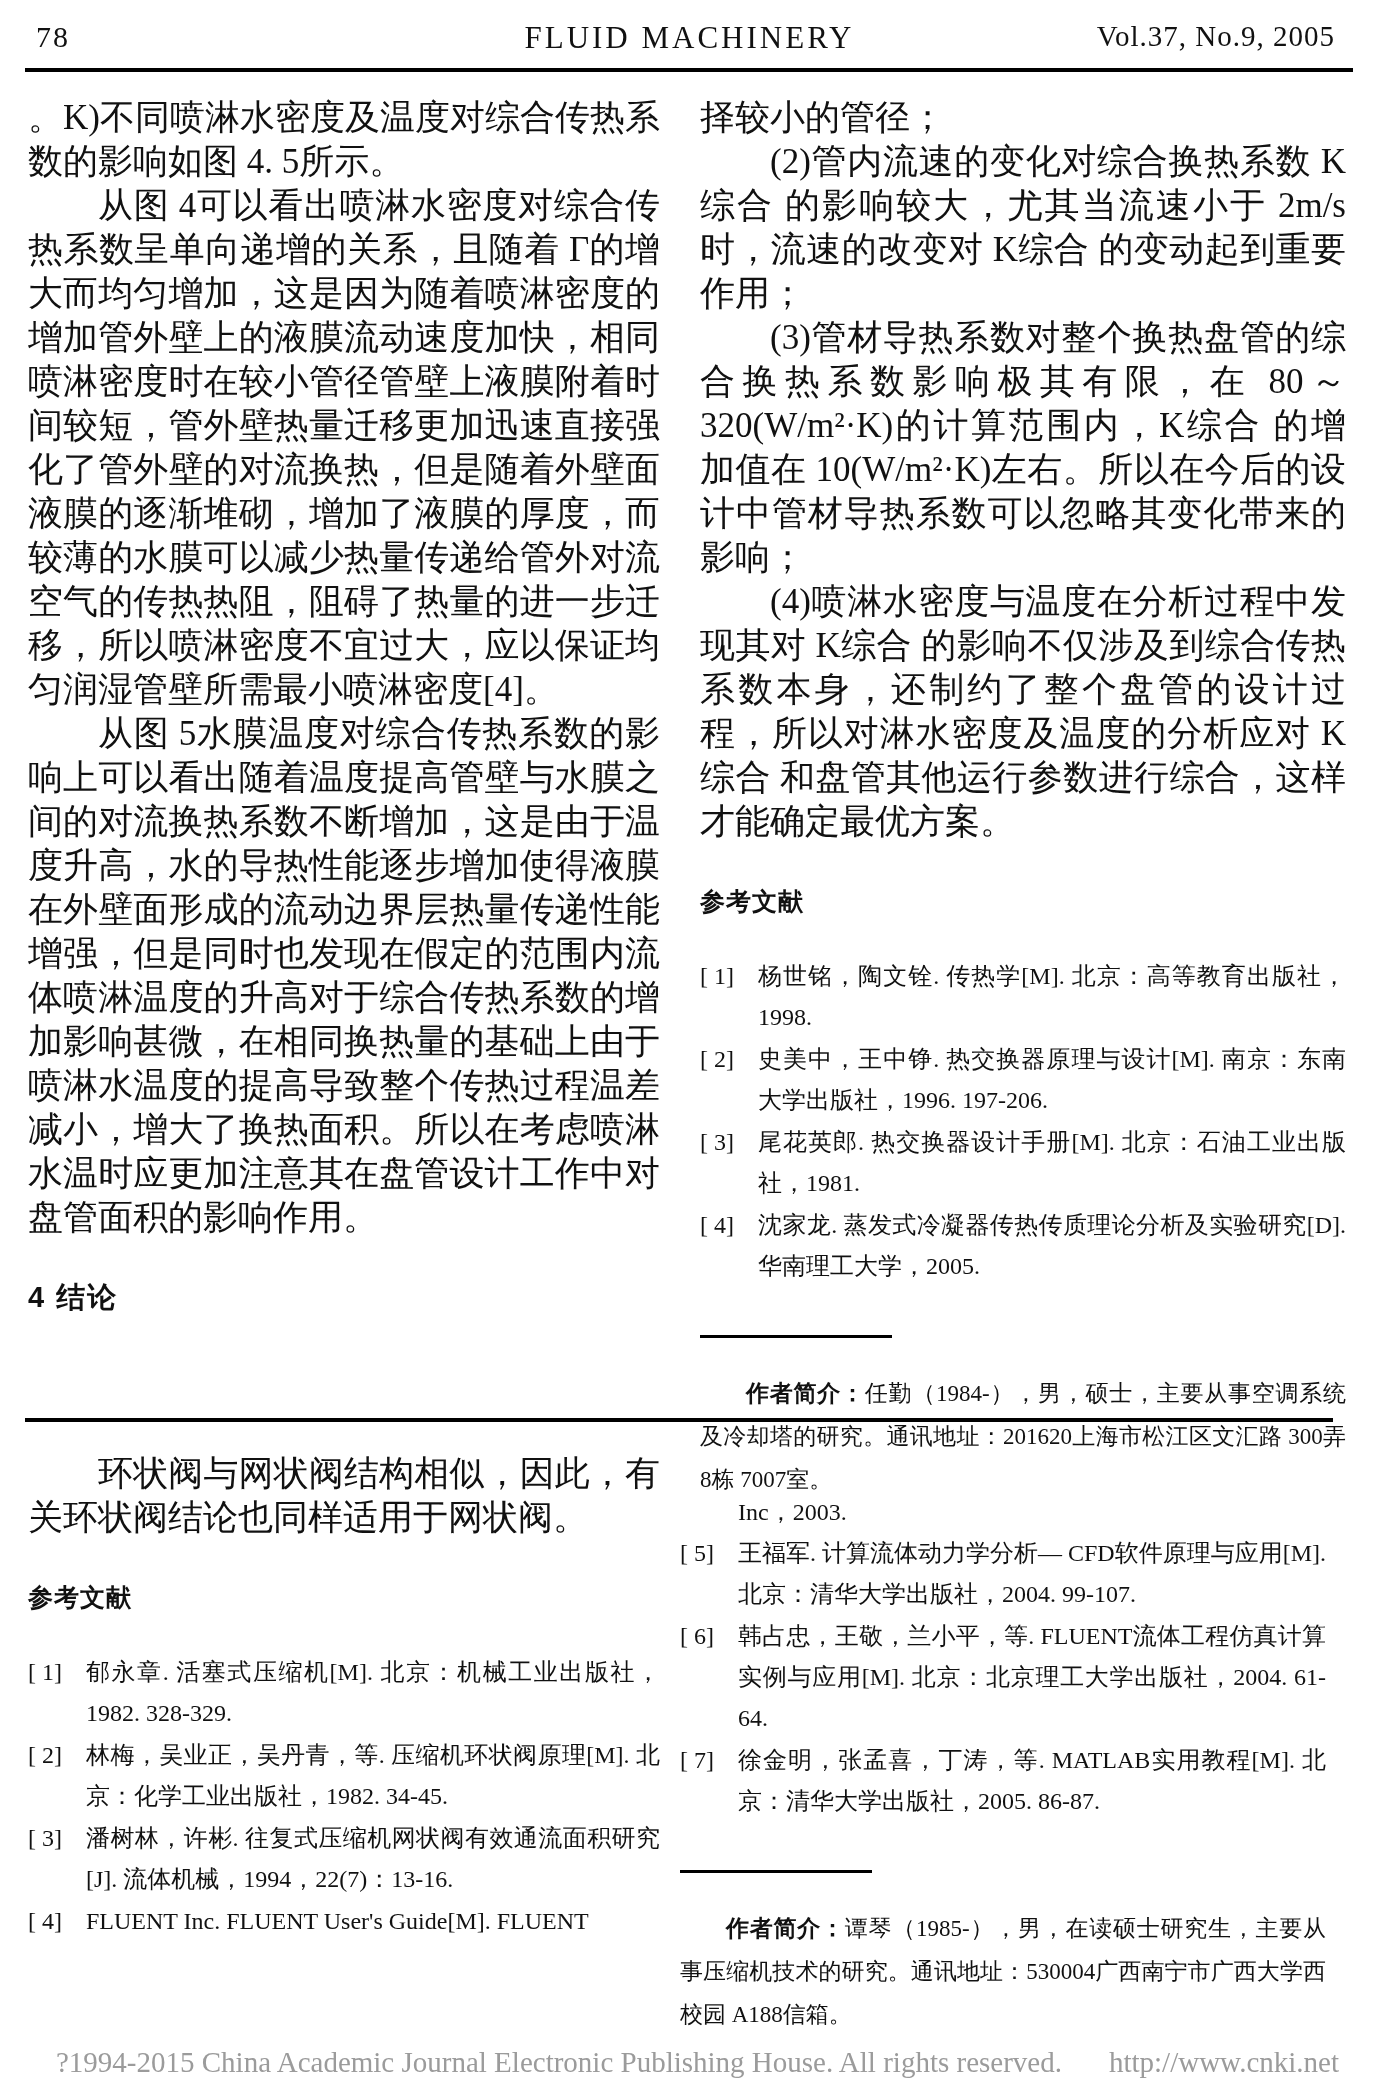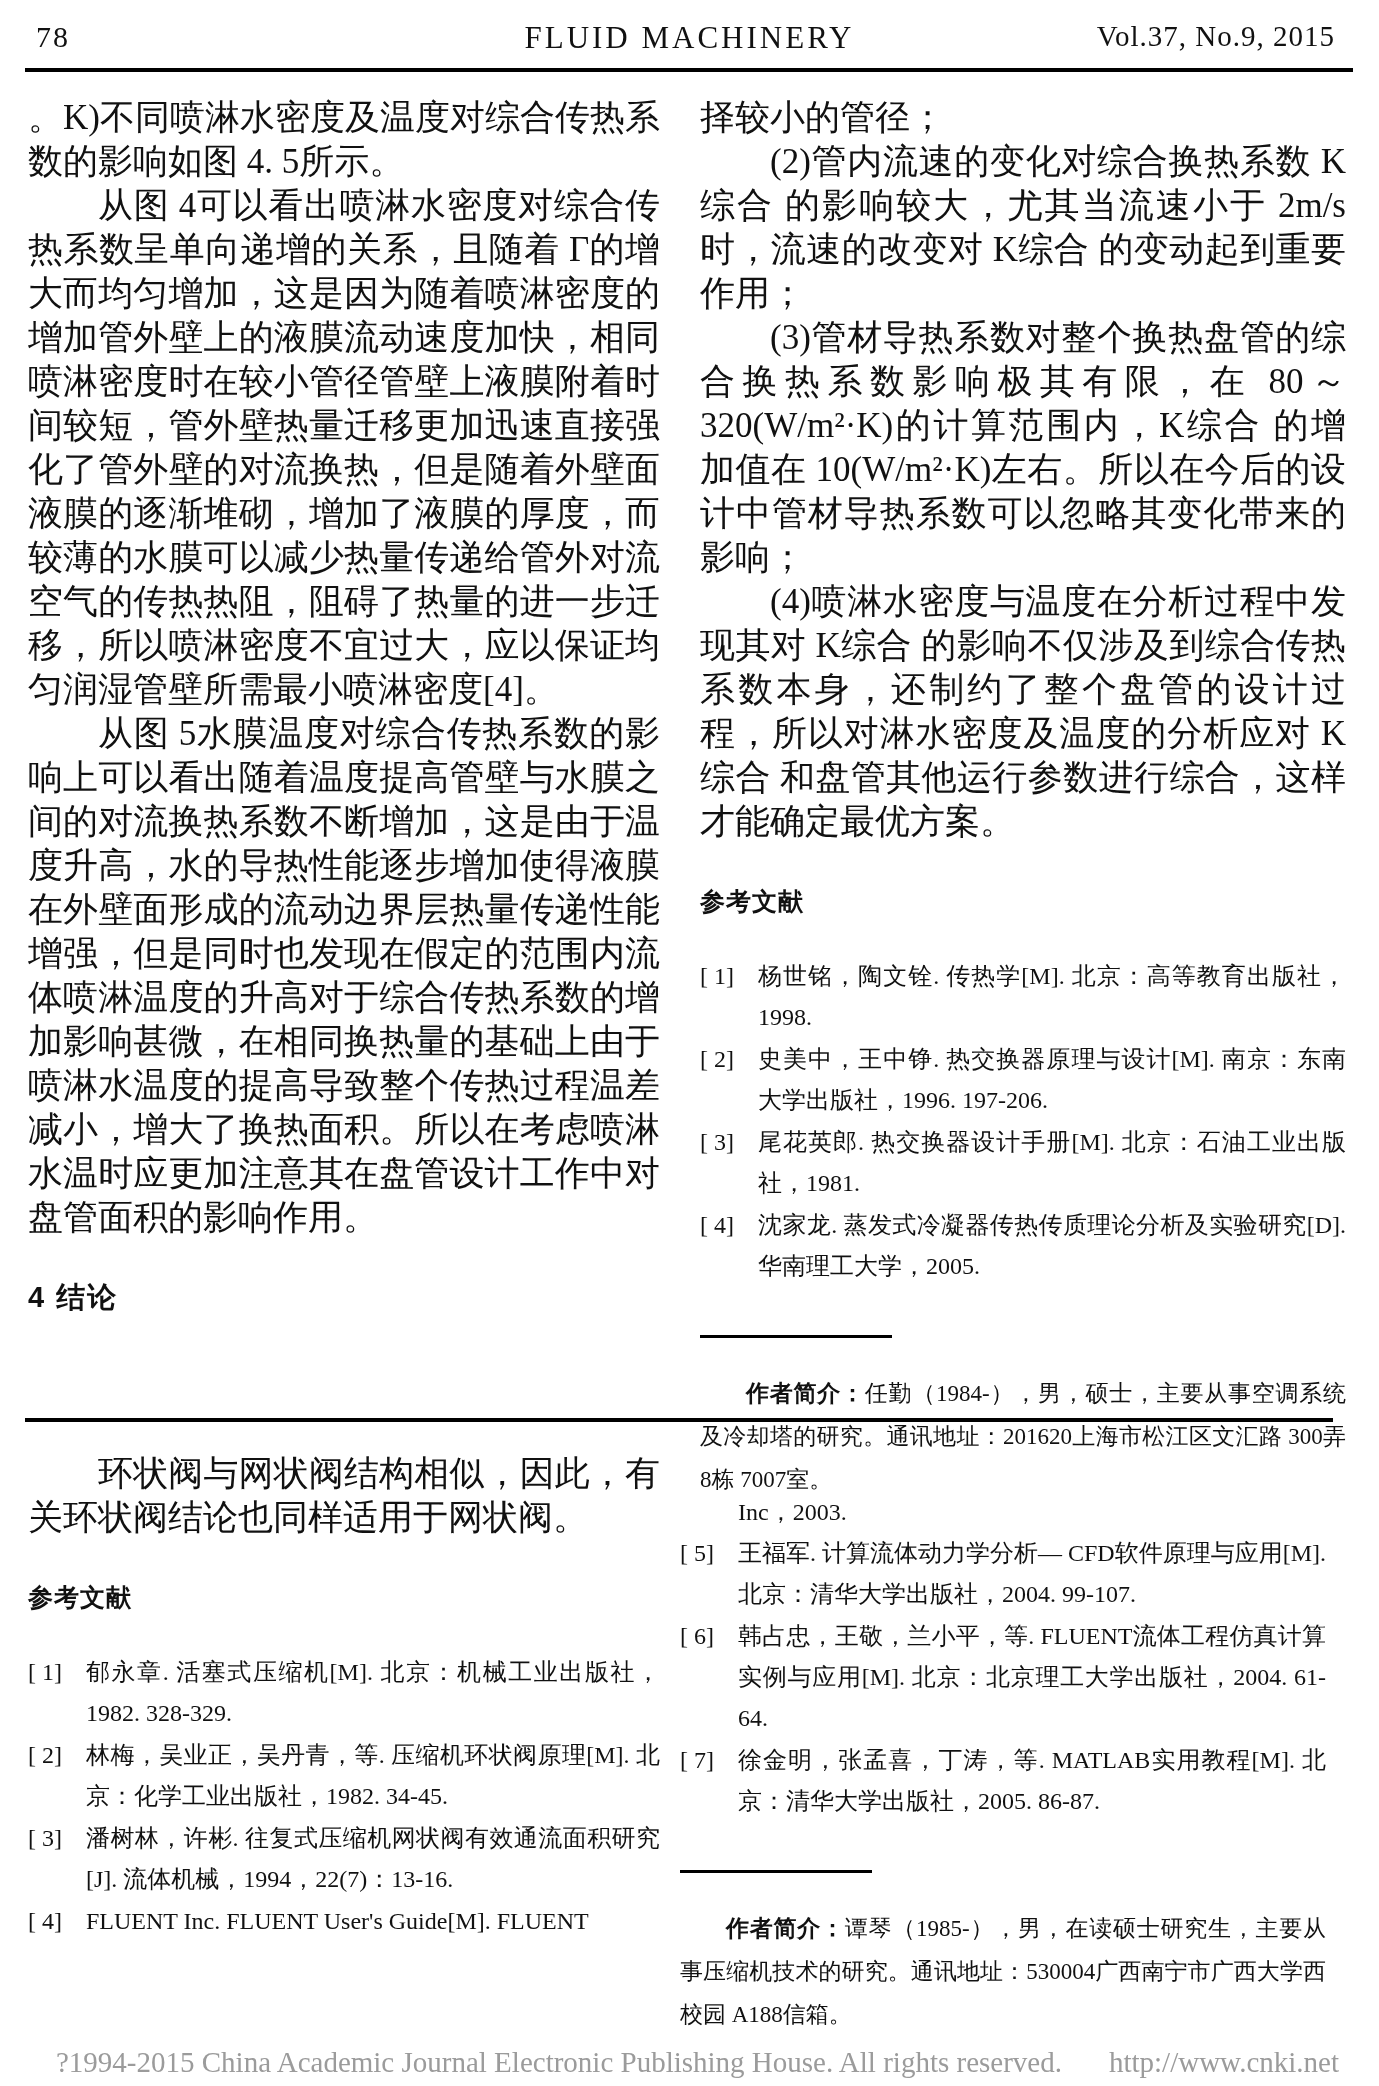--- a/index.html
+++ b/index.html
@@ -60,21 +60,21 @@
     display:flex;justify-content:space-between;
     padding:0 48px;box-sizing:border-box;
     color:#9b9b9b;font-size:29px;line-height:40px;margin-top:44px;
   }
 </style>
 </head>
 <body>
 
 <div class="hdr-page">78</div>
 <div class="hdr-journal">FLUID MACHINERY</div>
-<div class="hdr-issue">Vol.37, No.9, 2015</div>
+<div class="hdr-issue">Vol.37, No.9, 2005</div>
 <div class="hdr-rule"></div>
 
 <div class="col col-left-top">
   <p class="body-text">。K)不同喷淋水密度及温度对综合传热系数的影响如图 4. 5所示。</p>
   <p class="body-text indent">从图 4可以看出喷淋水密度对综合传热系数呈单向递增的关系，且随着 Γ的增大而均匀增加，这是因为随着喷淋密度的增加管外壁上的液膜流动速度加快，相同喷淋密度时在较小管径管壁上液膜附着时间较短，管外壁热量迁移更加迅速直接强化了管外壁的对流换热，但是随着外壁面液膜的逐渐堆砌，增加了液膜的厚度，而较薄的水膜可以减少热量传递给管外对流空气的传热热阻，阻碍了热量的进一步迁移，所以喷淋密度不宜过大，应以保证均匀润湿管壁所需最小喷淋密度[4]。</p>
   <p class="body-text indent">从图 5水膜温度对综合传热系数的影响上可以看出随着温度提高管壁与水膜之间的对流换热系数不断增加，这是由于温度升高，水的导热性能逐步增加使得液膜在外壁面形成的流动边界层热量传递性能增强，但是同时也发现在假定的范围内流体喷淋温度的升高对于综合传热系数的增加影响甚微，在相同换热量的基础上由于喷淋水温度的提高导致整个传热过程温差减小，增大了换热面积。所以在考虑喷淋水温时应更加注意其在盘管设计工作中对盘管面积的影响作用。</p>
   <div class="sec-heading">4  结论</div>
 </div>
 
 <div class="col col-right-top">

